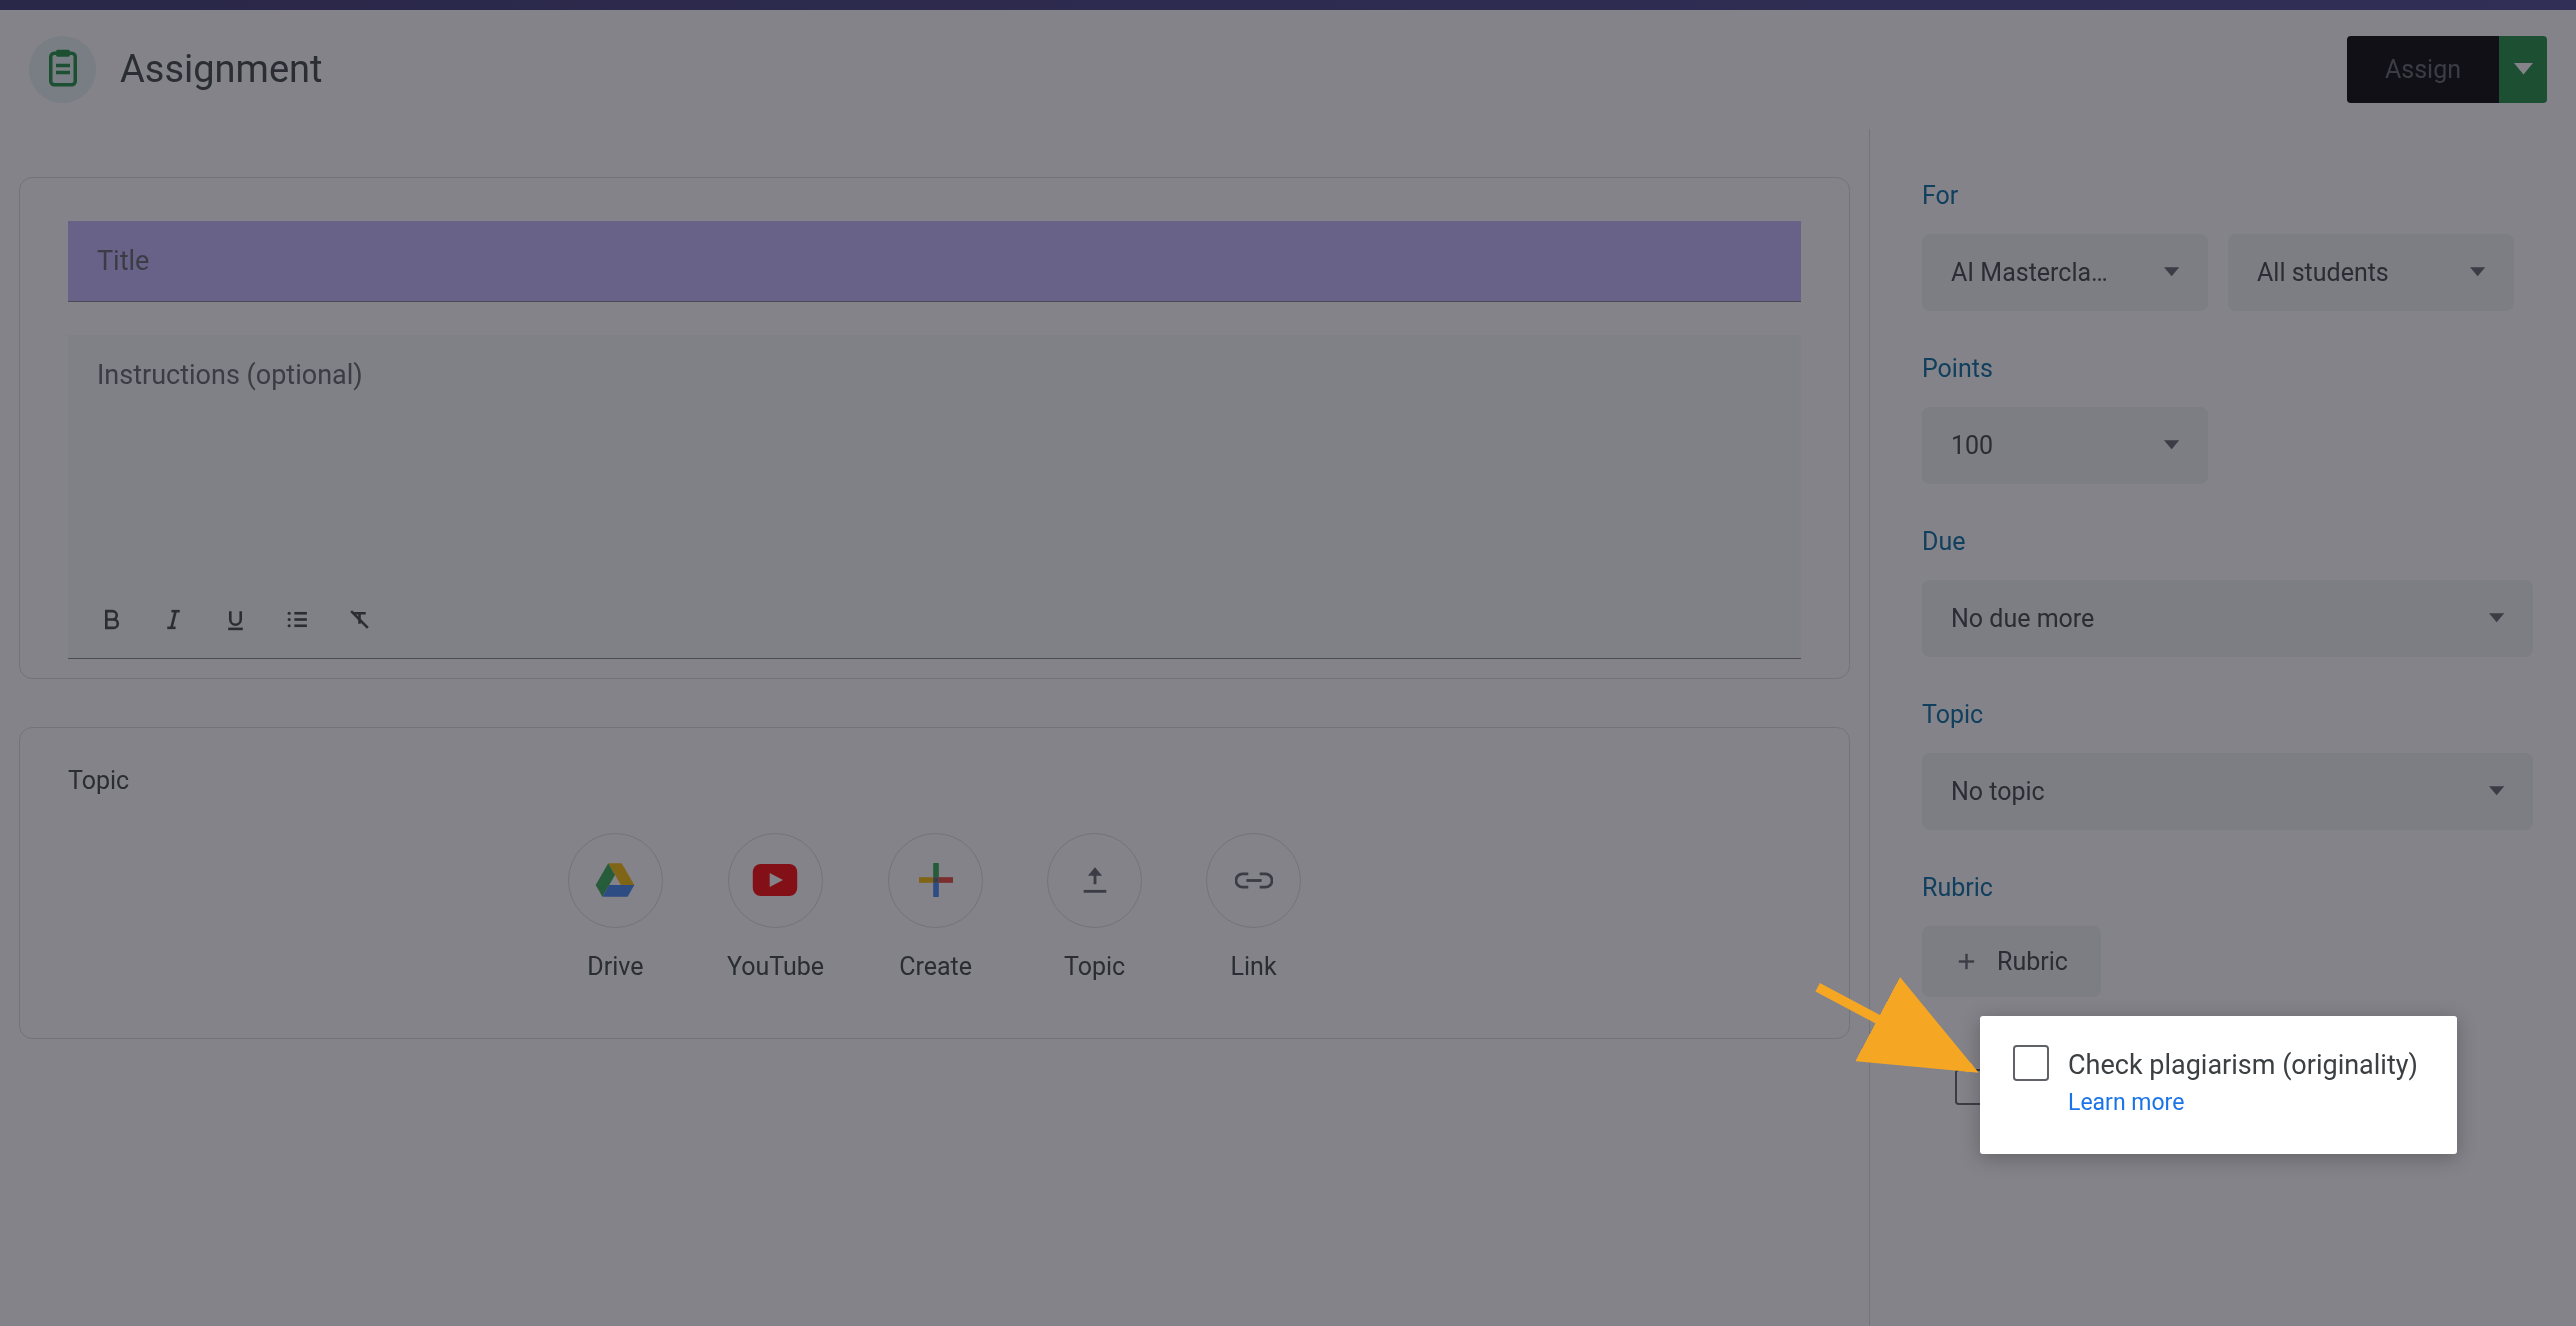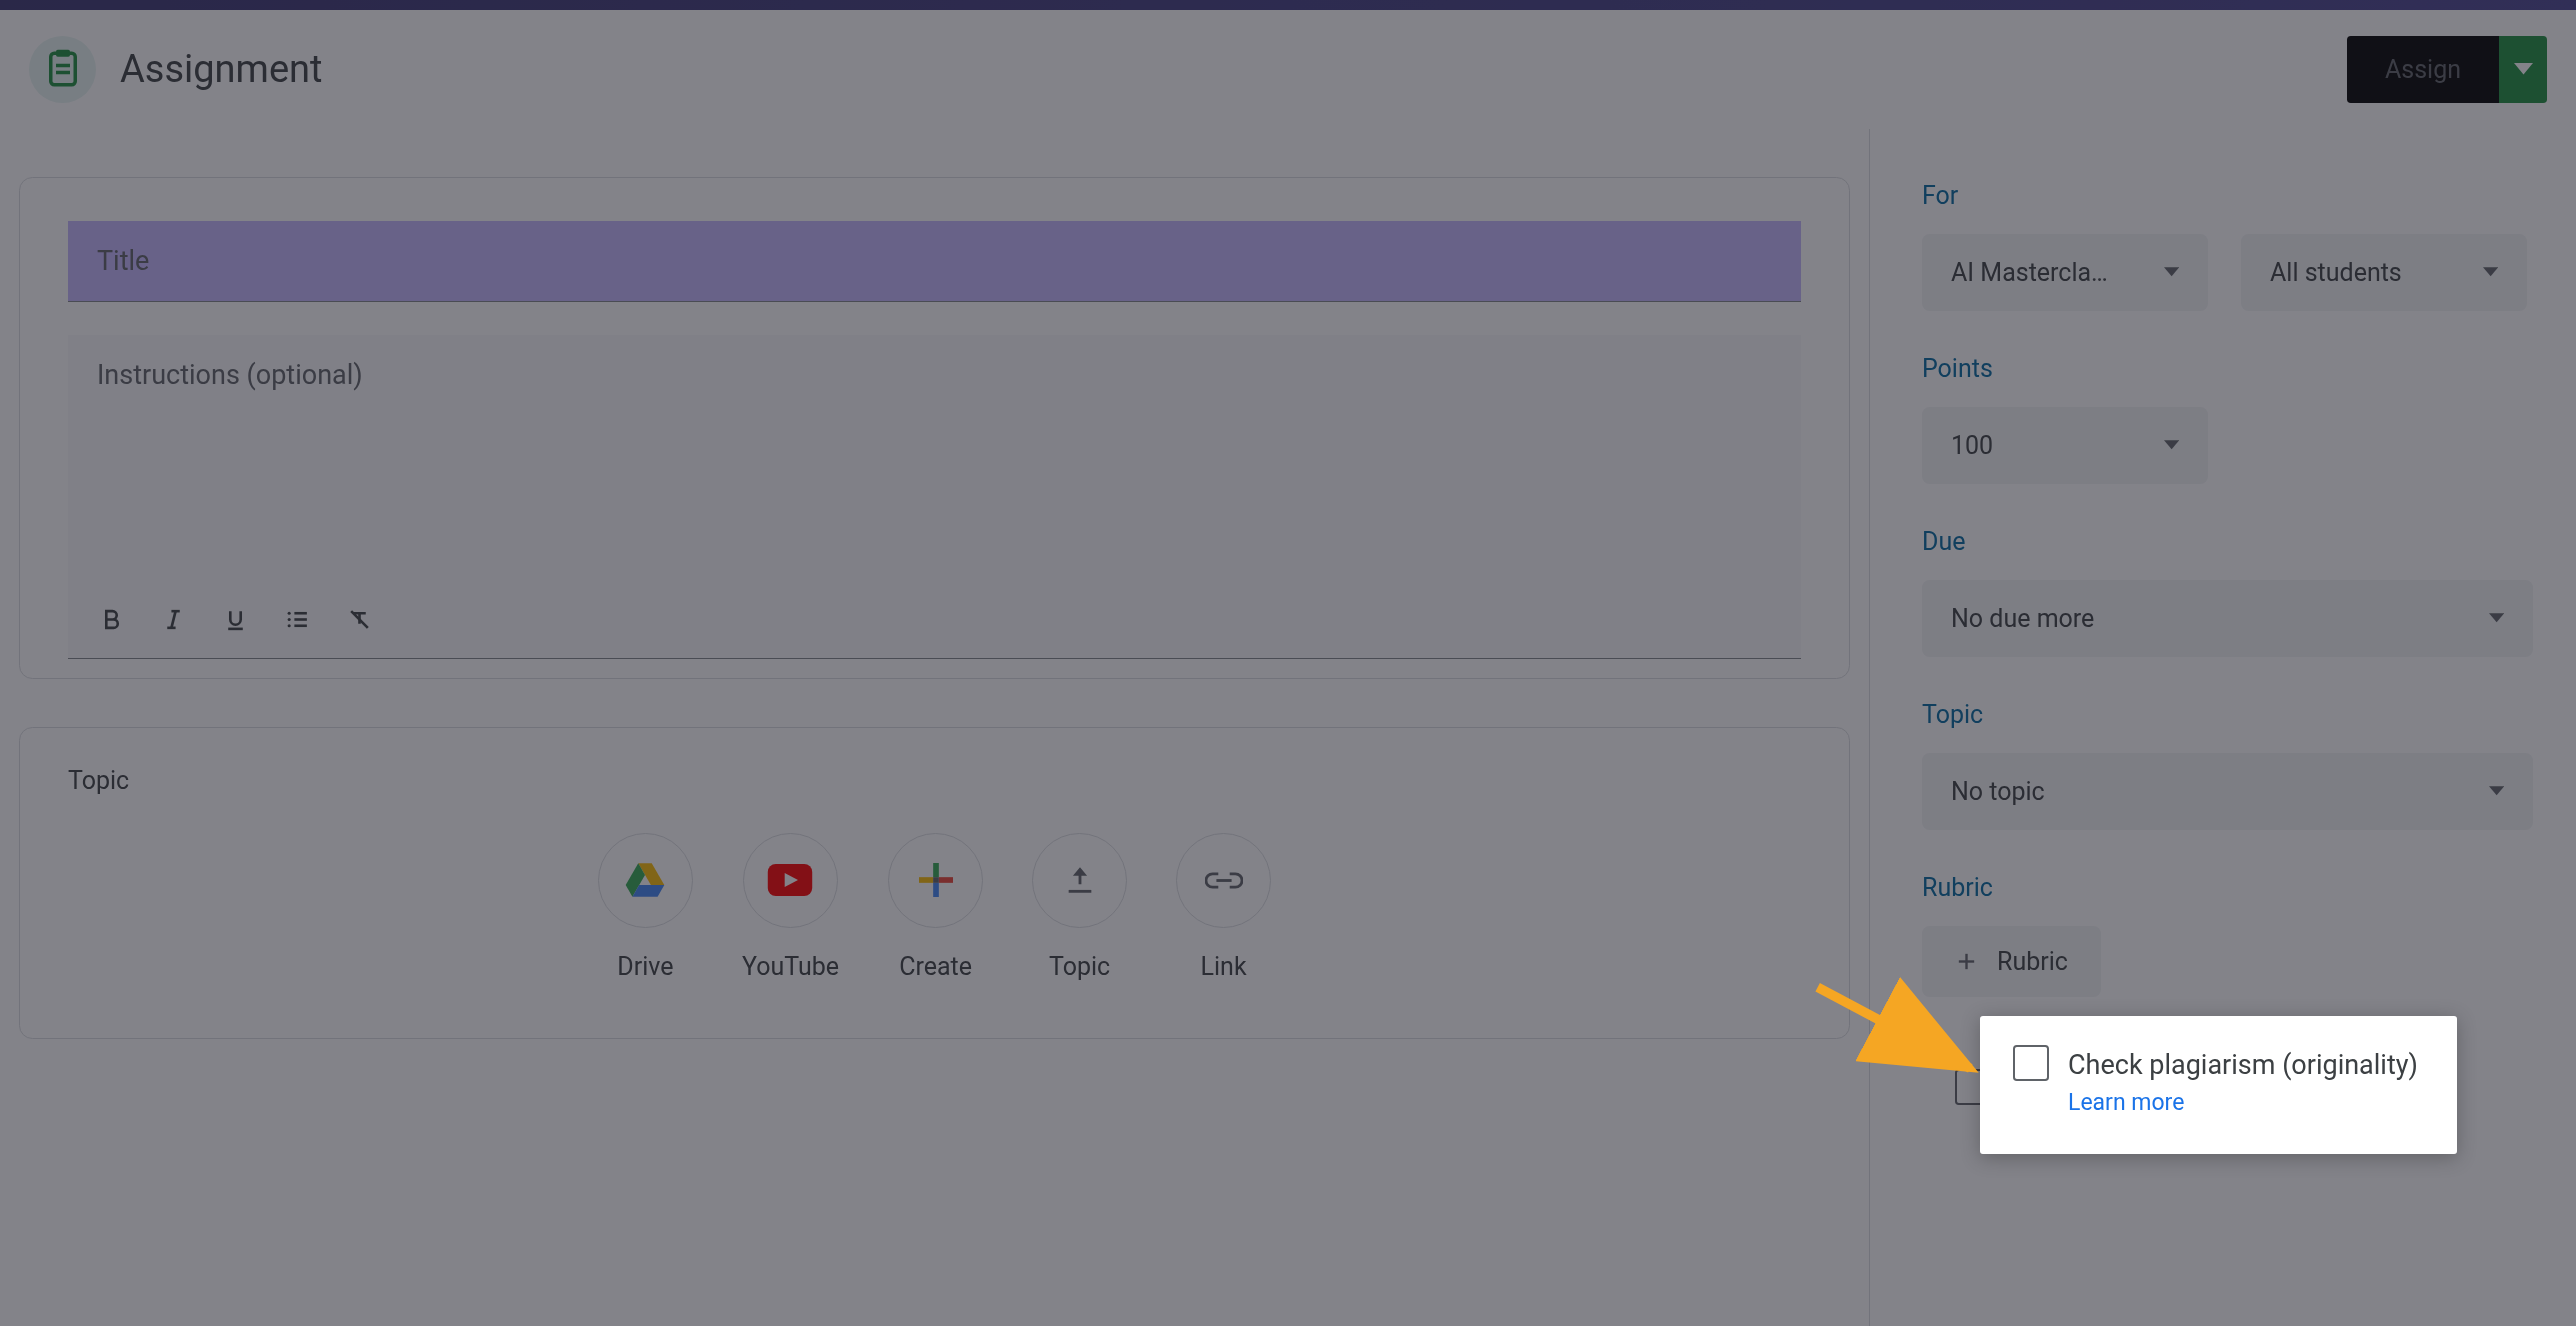--- a/index.html
+++ b/index.html
@@ -23,30 +23,30 @@
     .input-area { background: #c4b5fd; border-bottom: 1px solid #80868b; padding: 24px 29px; margin-bottom: 33px; }
     .input-placeholder { color: #5f6368; font-size: 27px; }
     .instructions-area { background: #f8f9fa; border-bottom: 1px solid #80868b; padding: 24px 29px 14.3px 29px; min-height: 324px; display: flex; flex-direction: column; }
     .instructions-placeholder { color: #5f6368; font-size: 27px; flex: 1; }
     
     .toolbar { display: flex; gap: 33px; padding: 19px 0 9.5px 0; }
     .toolbar-btn { width: 29px; height: 29px; display: flex; align-items: center; justify-content: center; color: #3c4043; }
     
     .attach-card { padding: 38px 48px 57px 48px; }
     .attach-label { font-size: 25px; color: #3c4043; margin-bottom: 38px; }
-    .attach-row { display: flex; justify-content: center; gap: 49px; align-items: flex-end; }
+    .attach-row { display: flex; justify-content: center; gap: 64px; align-items: flex-end; }
     .attach-item { display: flex; flex-direction: column; align-items: center; gap: 24px; }
     .attach-icon-circle { width: 95px; height: 95px; border-radius: 50%; border: 1px solid #dadce0; display: flex; align-items: center; justify-content: center; }
     .attach-text { font-size: 25px; color: #3c4043; }
     
     .right-panel { width: 706px; padding: 52px 0 0 52px; }
     .section-label { font-size: 25px; color: #0369a1; margin-bottom: 24px; }
     .section { margin-bottom: 43px; }
     
-    .dropdown-row { display: flex; gap: 33px; }
+    .dropdown-row { display: flex; gap: 20px; }
     .dropdown { background: #f1f3f4; border-radius: 7.6px; padding: 24px 29px; display: flex; align-items: center; justify-content: space-between; font-size: 25px; color: #3c4043; }
     .dropdown-class { width: 286px; }
     .dropdown-students { width: 286px; }
     .dropdown-points { width: 286px; }
     .dropdown-full { width: 611px; }
     
     .rubric-btn { background: #f1f3f4; border-radius: 7.6px; padding: 21px 33px; display: inline-flex; align-items: center; gap: 19px; font-size: 25px; color: #3c4043; }
     
     .plagiarism-box { background: #fff; padding: 29px 33px; position: relative; }
     .checkbox-row { display: flex; align-items: flex-end; gap: 19px; }

